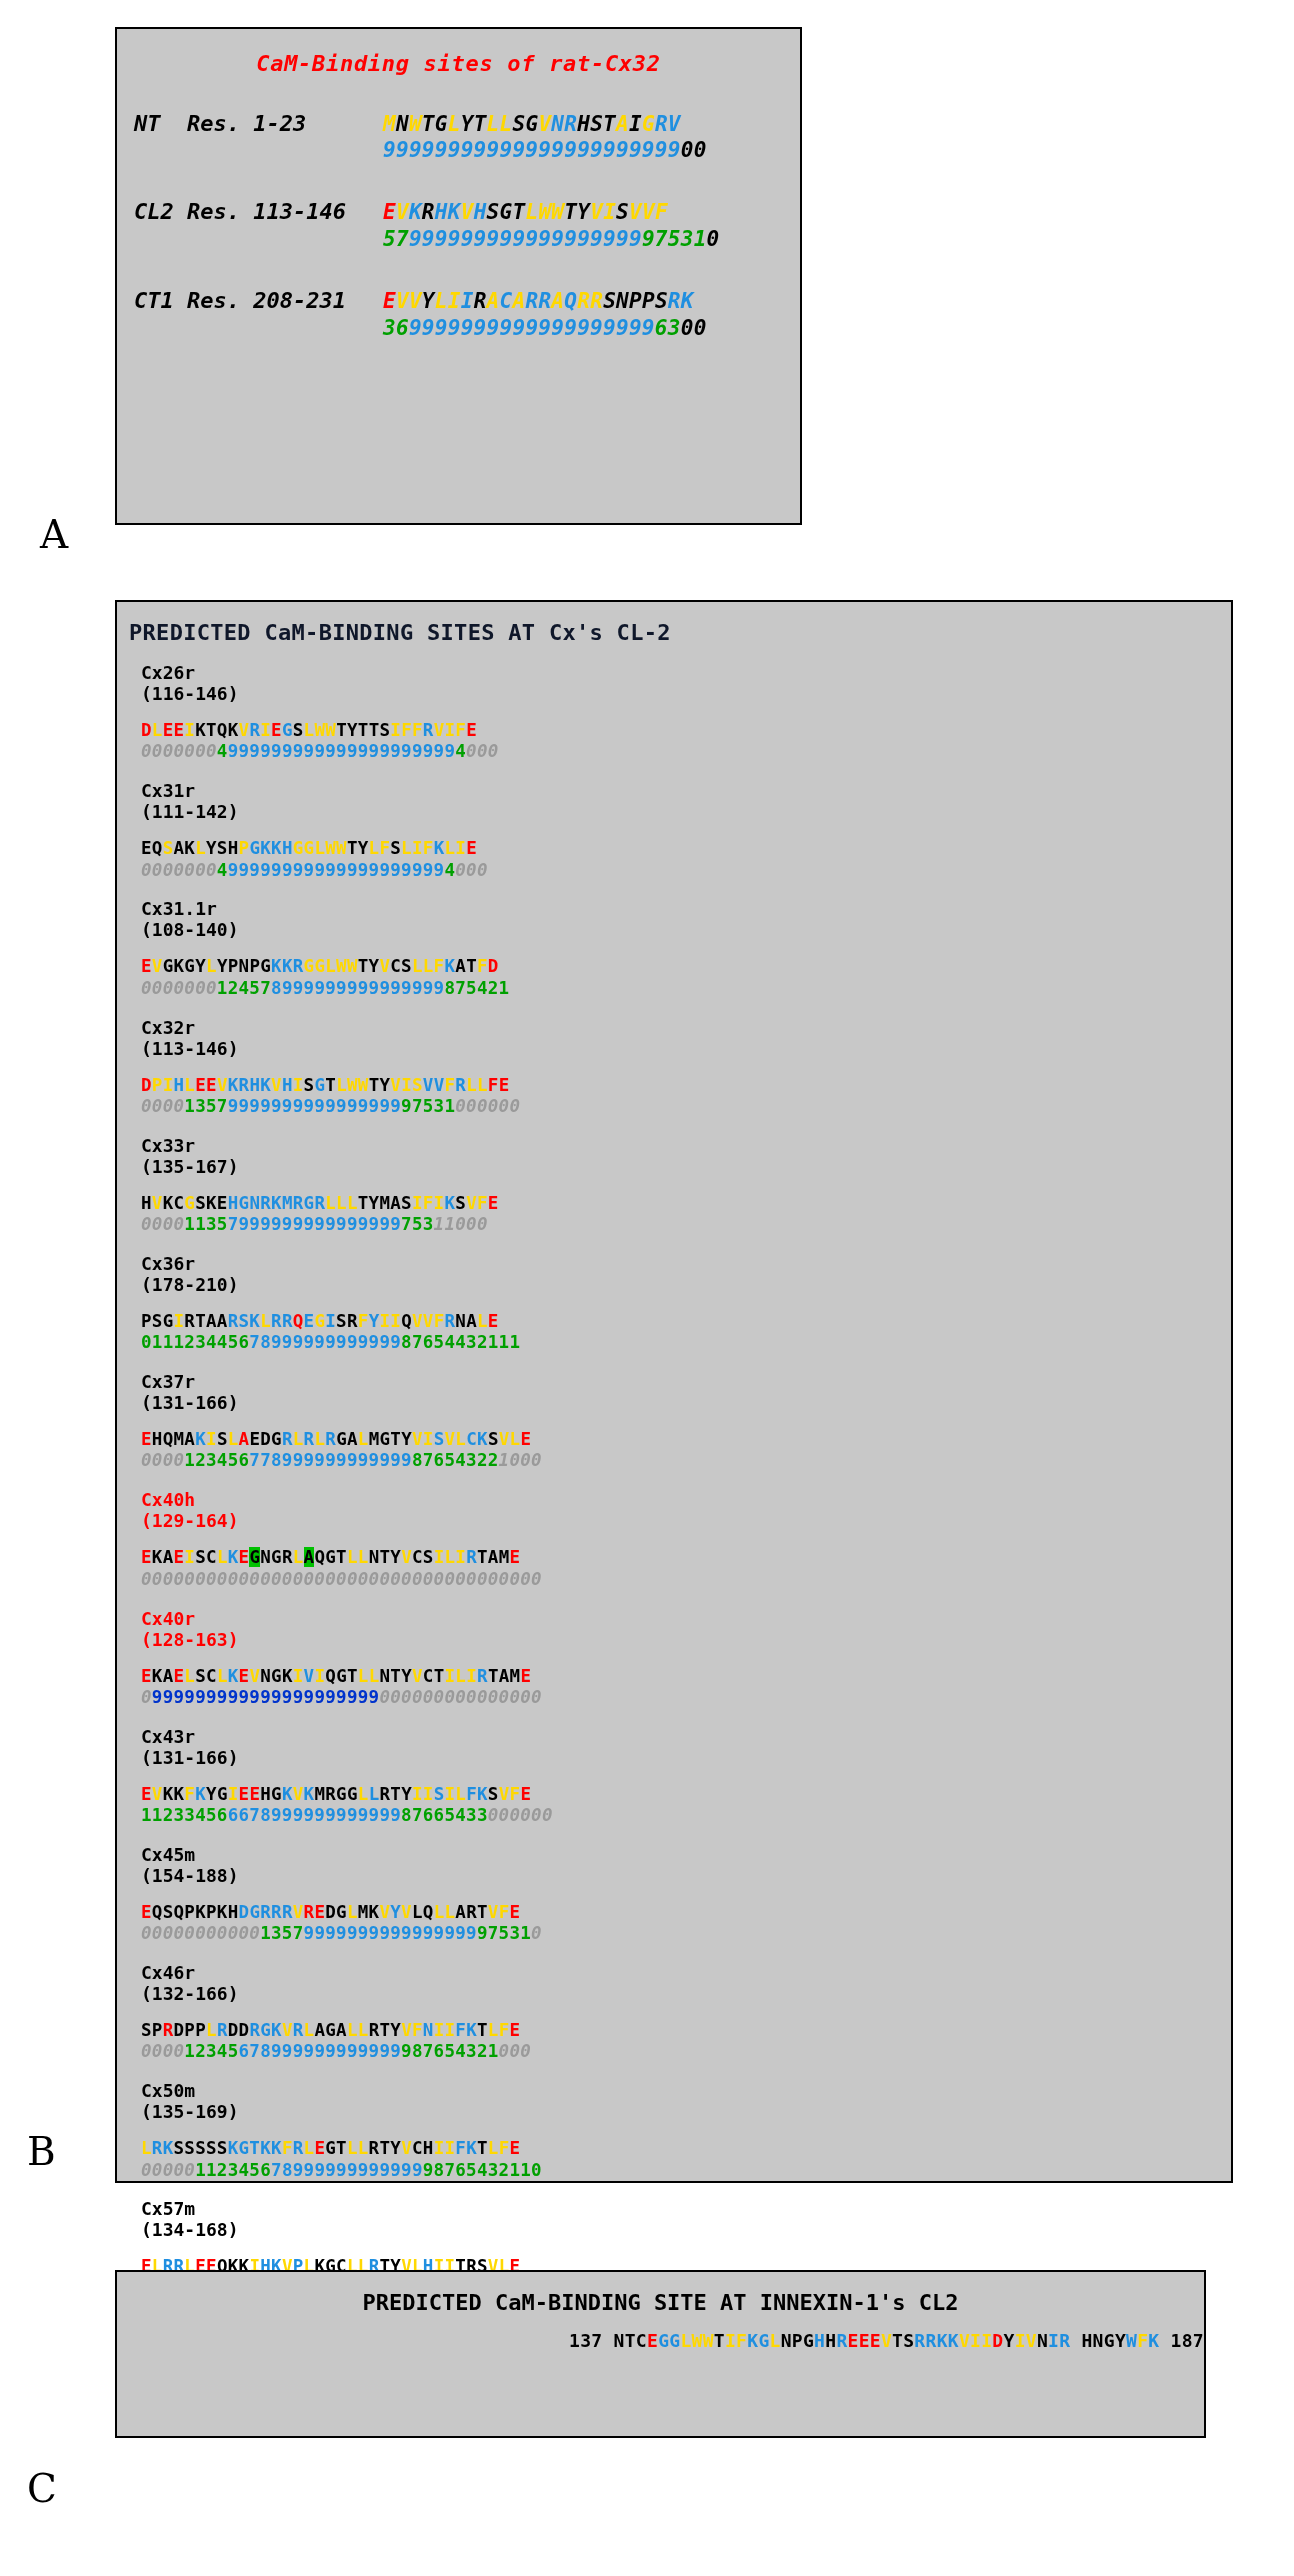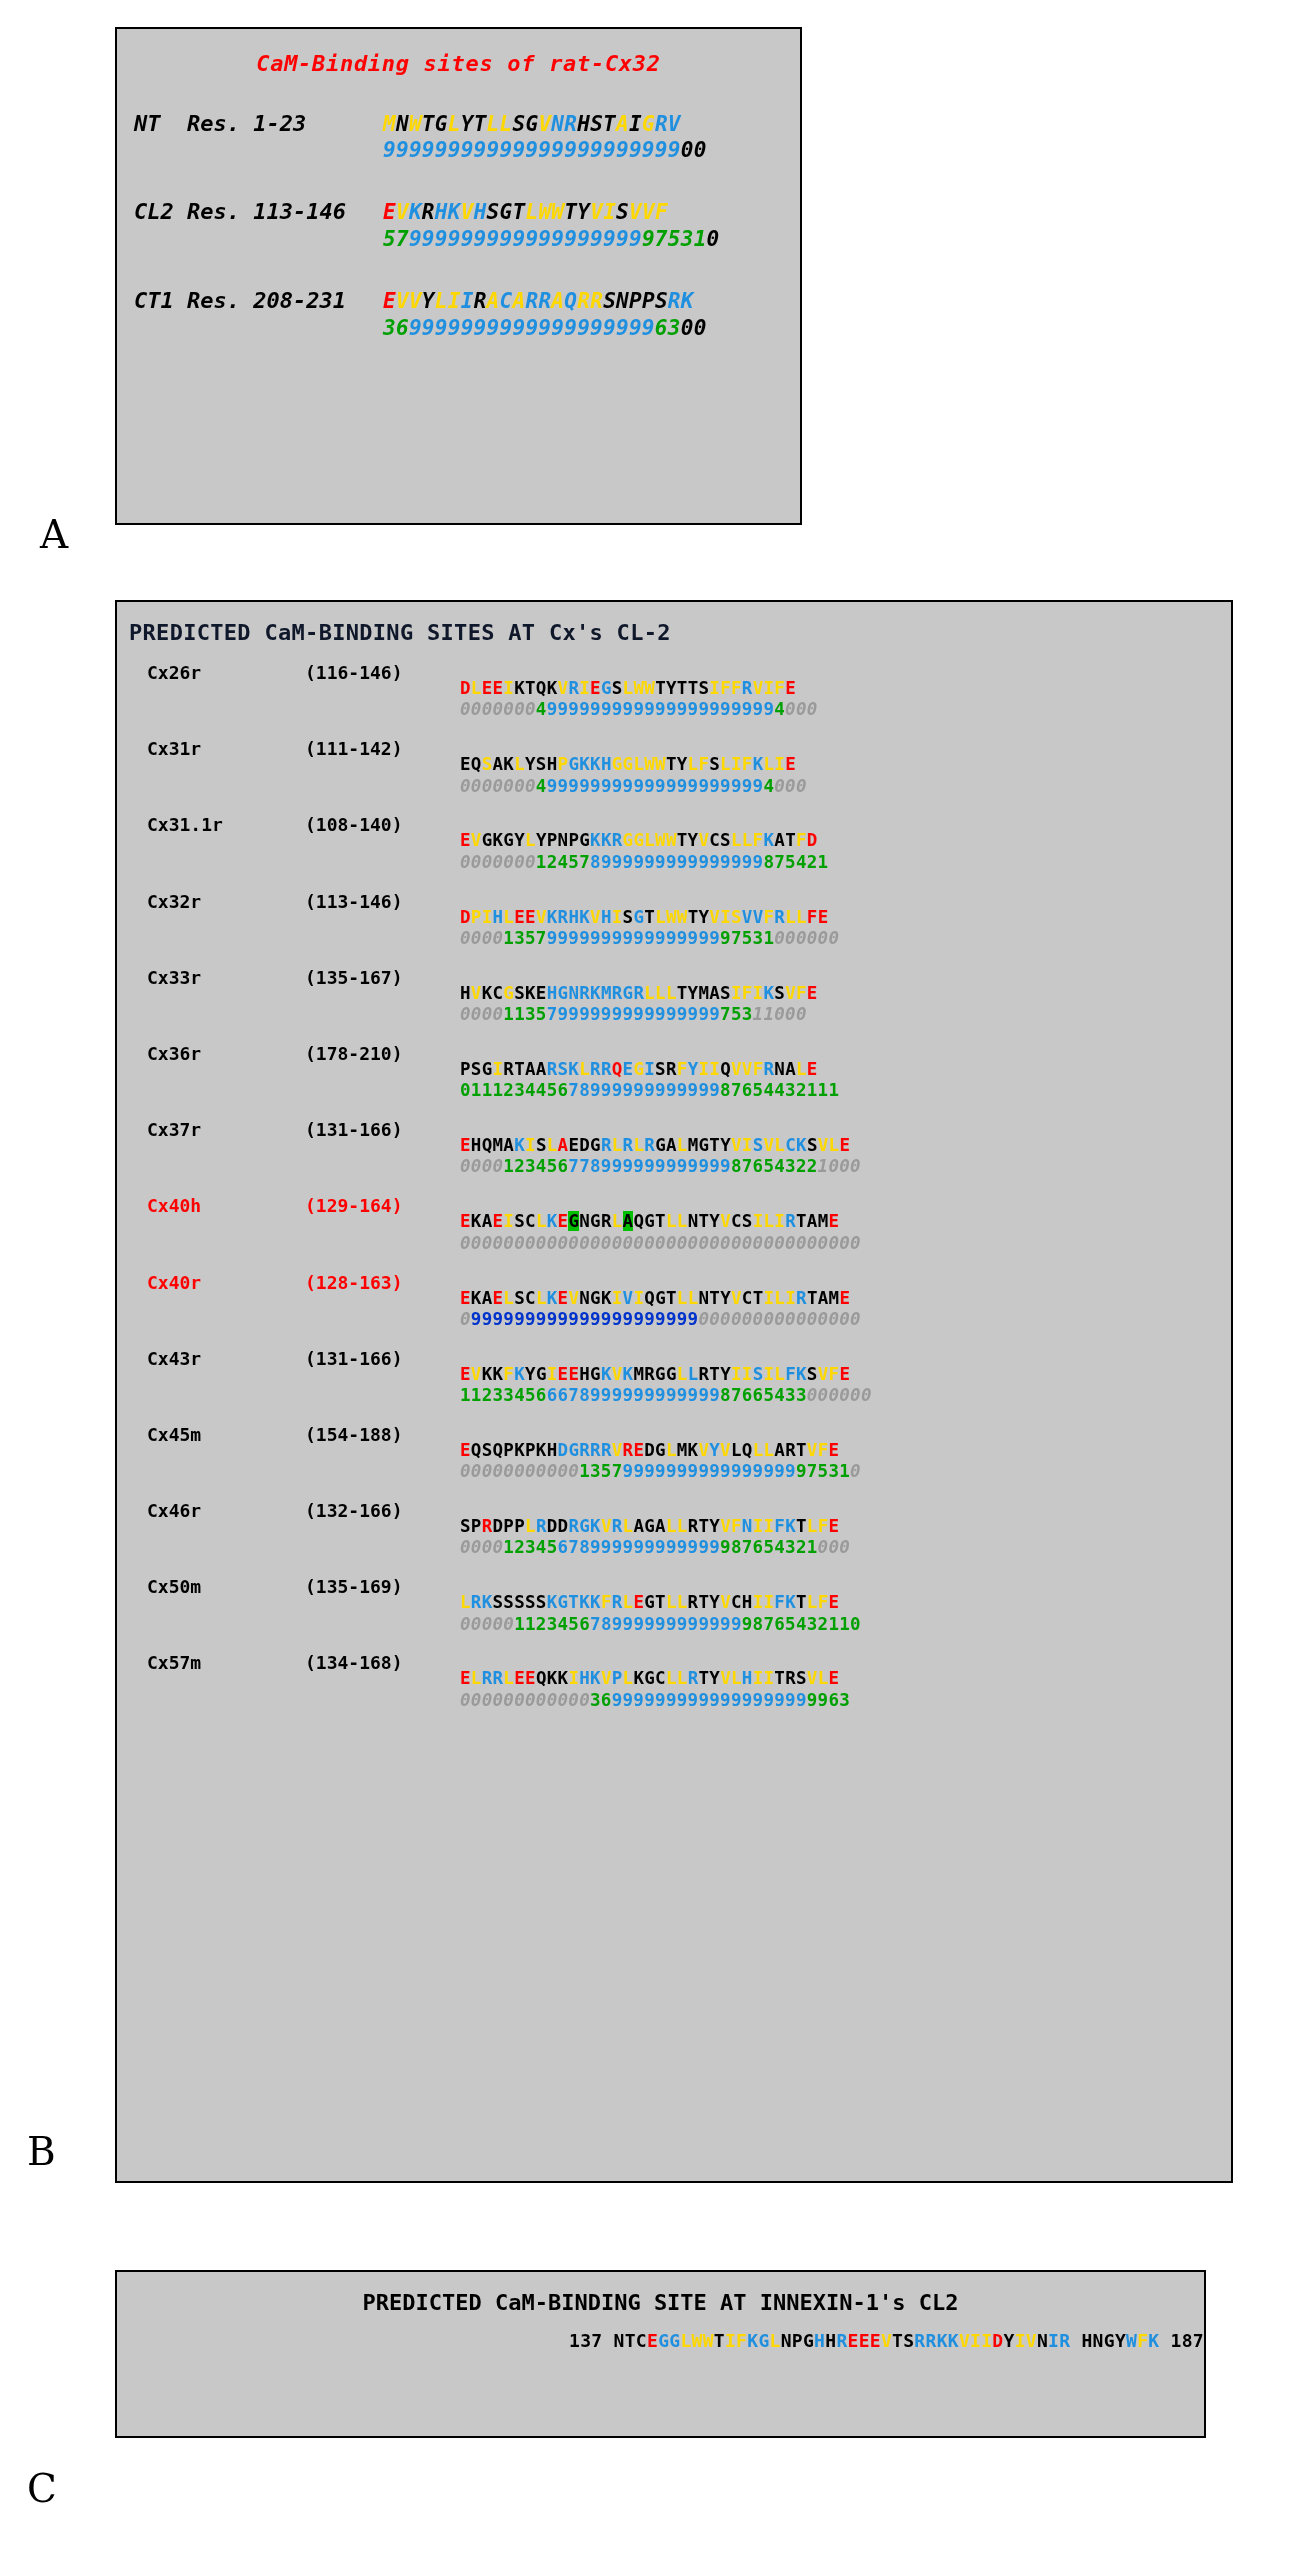--- a/index.html
+++ b/index.html
@@ -25,23 +25,23 @@
   .rowA .seqblock{font-size:21px;line-height:1.28;}
   .seqline{white-space:pre;font-weight:bold;letter-spacing:0.3px;}
 
   
   #panelB{left:115px;top:600px;width:1118px;height:1583px;}
   #labelB{position:absolute;left:27px;top:2129px;font-family:"DejaVu Serif",serif;font-size:39px;color:#000;}
   #panelB .titleB{
     text-align:left;padding-left:12px;color:#0f172a;font-weight:bold;font-size:22px;
     margin-top:17.5px;letter-spacing:0.3px;white-space:pre;
   }
-  .rowB{margin-top:17.5px;padding-left:30px;display:flex;align-items:flex-start;}
+  .rowB{margin-top:17.5px;padding-left:24px;display:flex;align-items:flex-start;flex-direction:column;}
   .rowB .nm{width:141px;font-size:18px;font-weight:bold;white-space:pre;}
-  .rowB .rng{width:155px;font-size:18px;font-weight:bold;white-space:pre;margin-left:17px;}
+  .rowB .rng{width:155px;font-size:18px;font-weight:bold;white-space:pre;}
   .rowB .seqblock{font-size:17.5px;line-height:1.22;margin-top:16px;}
 
   
   #panelC{left:115px;top:2270px;width:1091px;height:168px;}
   #labelC{position:absolute;left:27px;top:2466px;font-family:"DejaVu Serif",serif;font-size:39px;color:#000;}
   #panelC .titleC{
     text-align:center;color:#000;font-weight:bold;font-size:22px;margin-top:17.5px;white-space:pre;
   }
   .rowC{margin-top:15px;text-align:right;font-size:18px;line-height:1.25;}
   .rowC .seqline{display:block;font-weight:bold;}

